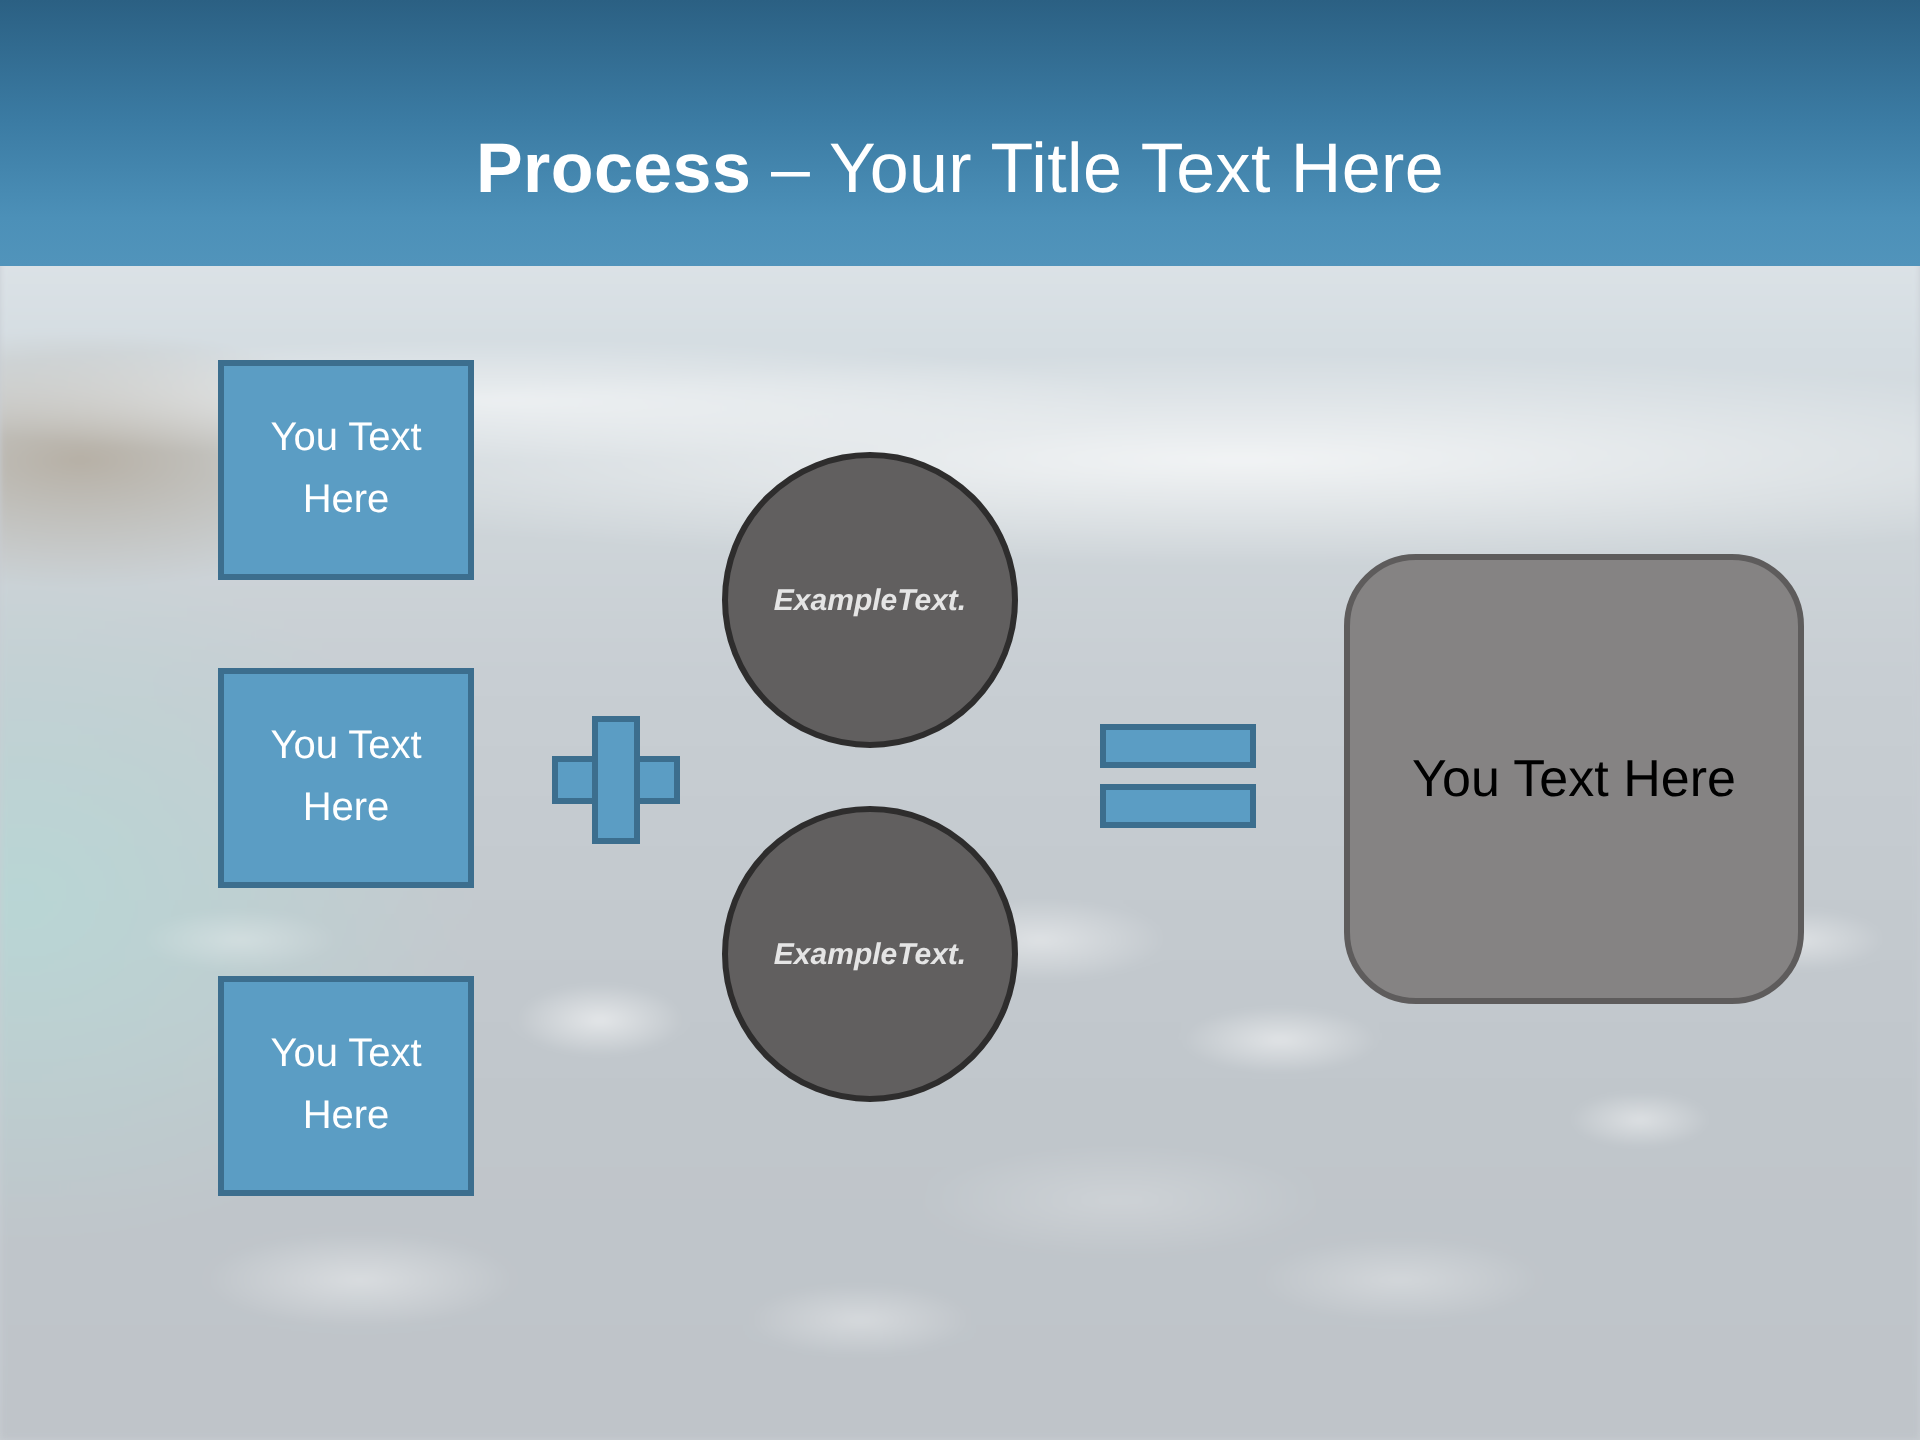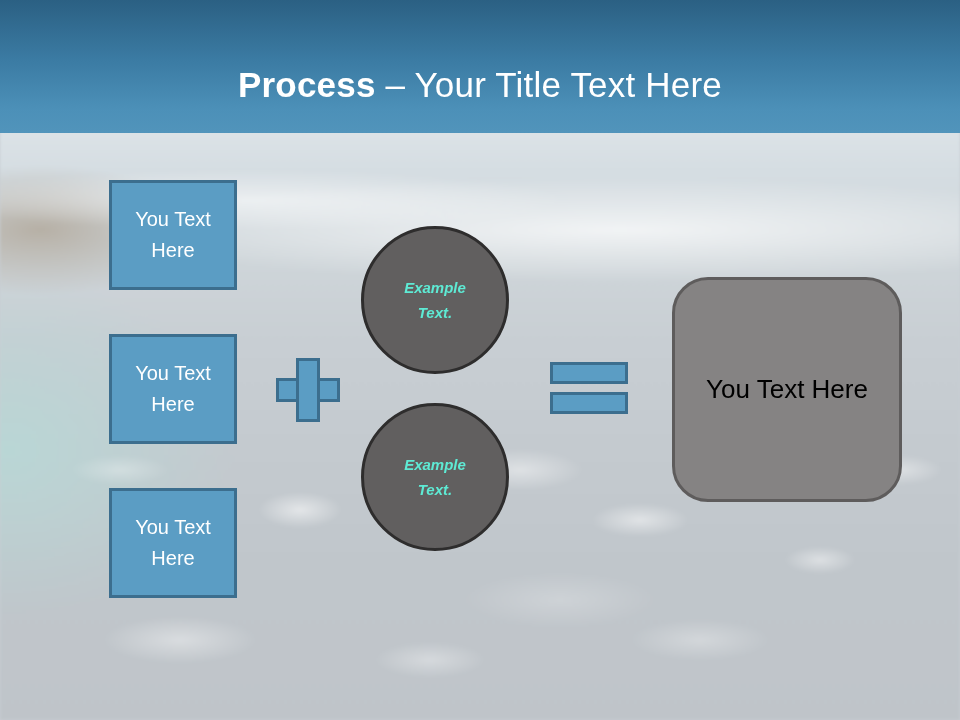--- a/index.html
+++ b/index.html
@@ -119,24 +119,24 @@
 
   
   .gray-circle {
     position: absolute;
     width: 148px; height: 148px;
     border-radius: 50%;
     background: #615f5f;
     border: 3px solid #2e2d2d;
     box-sizing: border-box;
     display: flex;
-    flex-direction: column;
+    flex-direction: row;
     align-items: center;
     justify-content: center;
-    color: #5eead4;
+    color: #e5e5e5;
     font-size: 15px;
     font-weight: bold;
     font-style: italic;
     line-height: 25px;
     text-align: center;
   }
   .gray-circle.c1 { left: 361px; top: 226px; }
   .gray-circle.c2 { left: 361px; top: 403px; }
 
   

